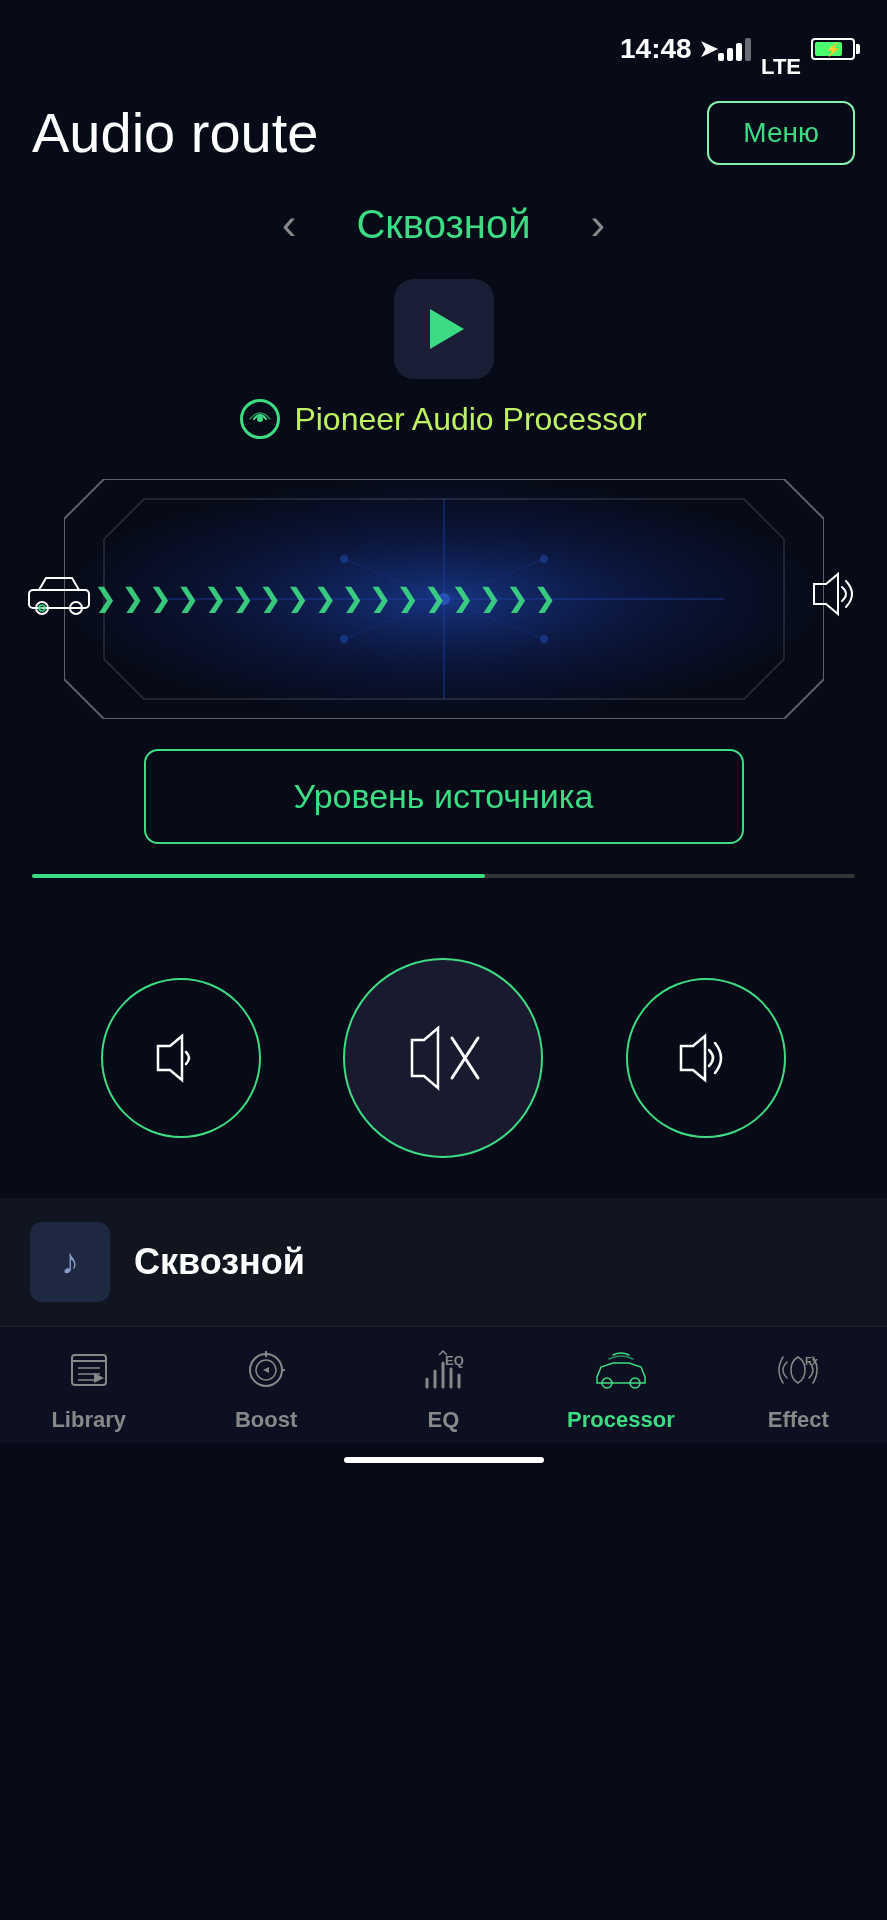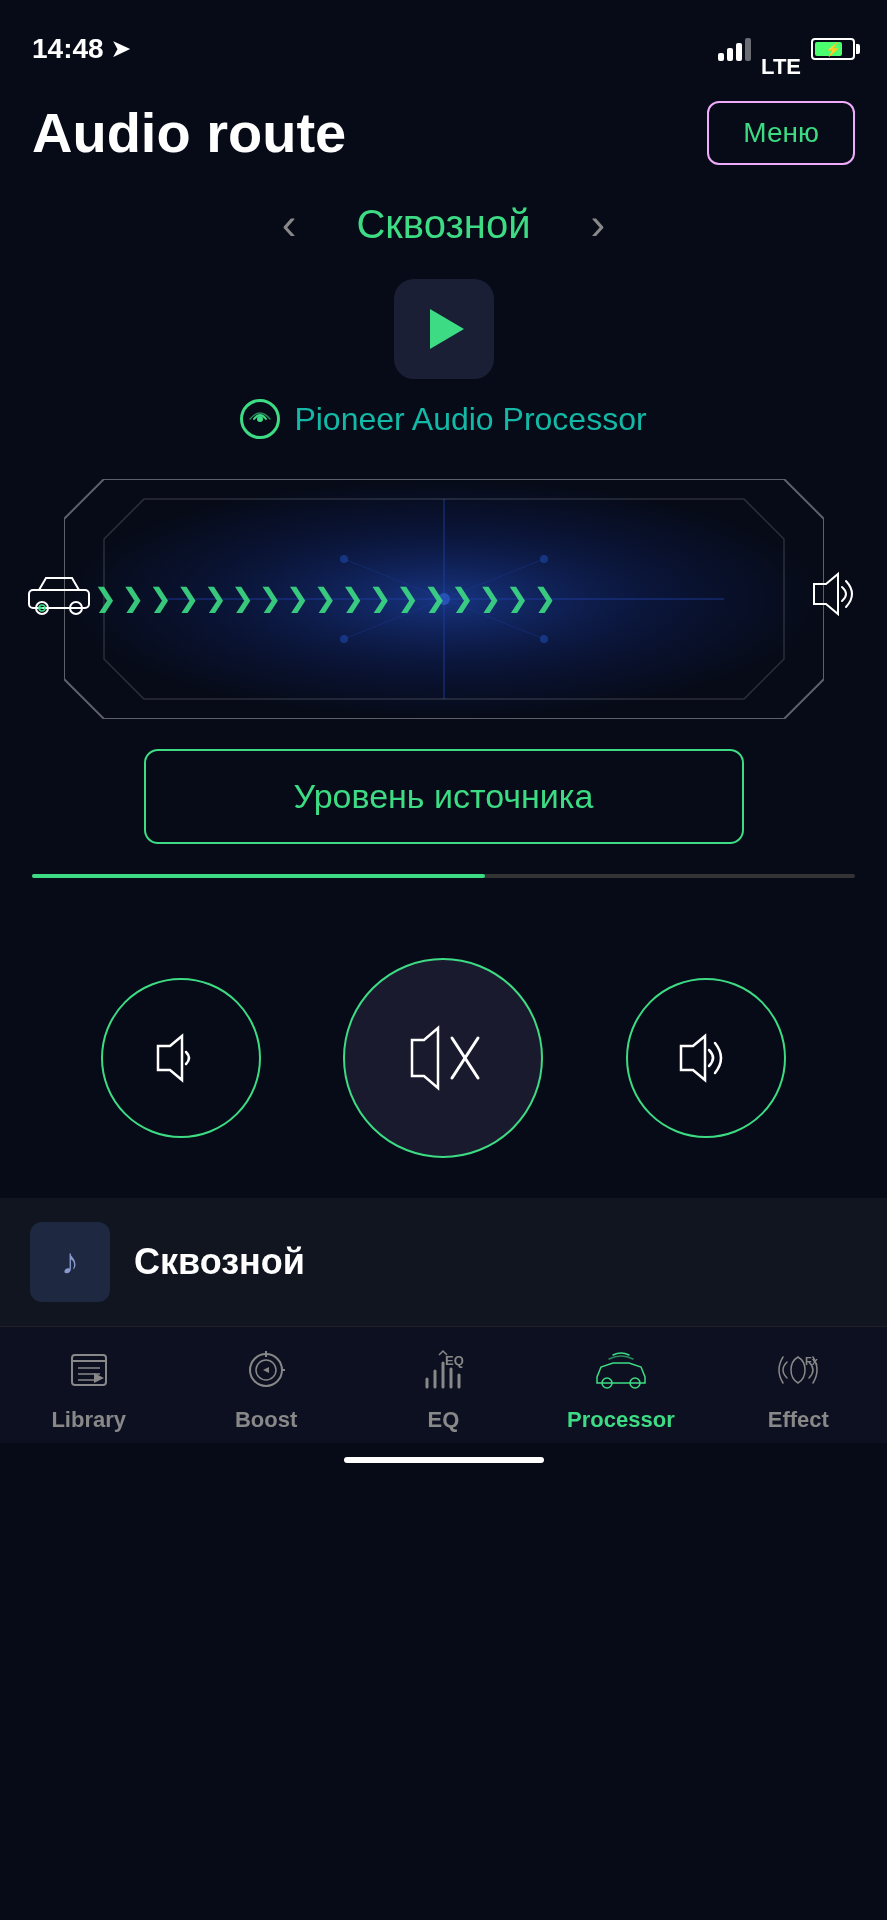--- a/index.html
+++ b/index.html
@@ -10,21 +10,21 @@
       min-height: 1920px;
       background: #070b18;
       font-family: -apple-system, 'Helvetica Neue', Arial, sans-serif;
       color: #fff;
       overflow-x: hidden;
     }
 
     
     .status-bar {
       display: flex;
-      justify-content: space-between;
+      justify-content: flex-end;
       align-items: center;
       padding: 18px 32px 10px;
       font-size: 26px;
       font-weight: 600;
     }
     .status-left { display: flex; align-items: center; gap: 8px; }
     .status-right { display: flex; align-items: center; gap: 10px; font-size: 22px; }
     .signal-bars { display: flex; align-items: flex-end; gap: 3px; }
     .signal-bars span {
       background: #fff;
@@ -74,25 +74,25 @@
 
     
     .header {
       display: flex;
       justify-content: space-between;
       align-items: center;
       padding: 10px 32px 24px;
     }
     .header-title {
       font-size: 56px;
-      font-weight: 700;
+      font-weight: 400;
       color: #fff;
     }
     .menu-btn {
-      border: 2px solid #f0abfc;
+      border: 2px solid #86efac;
       border-radius: 12px;
       padding: 14px 34px;
       font-size: 28px;
       color: #3ddc84;
       background: transparent;
       cursor: pointer;
       font-weight: 500;
     }
 
     
@@ -142,21 +142,21 @@
       border-top: 20px solid transparent;
       border-bottom: 20px solid transparent;
       border-left: 34px solid #3ddc84;
       margin-left: 6px;
     }
     .pioneer-label {
       display: flex;
       align-items: center;
       gap: 14px;
       font-size: 32px;
-      color: #14b8a6;
+      color: #bef264;
     }
     .pioneer-icon {
       width: 40px;
       height: 40px;
       border: 3px solid #3ddc84;
       border-radius: 50%;
       display: flex;
       align-items: center;
       justify-content: center;
       font-size: 18px;

